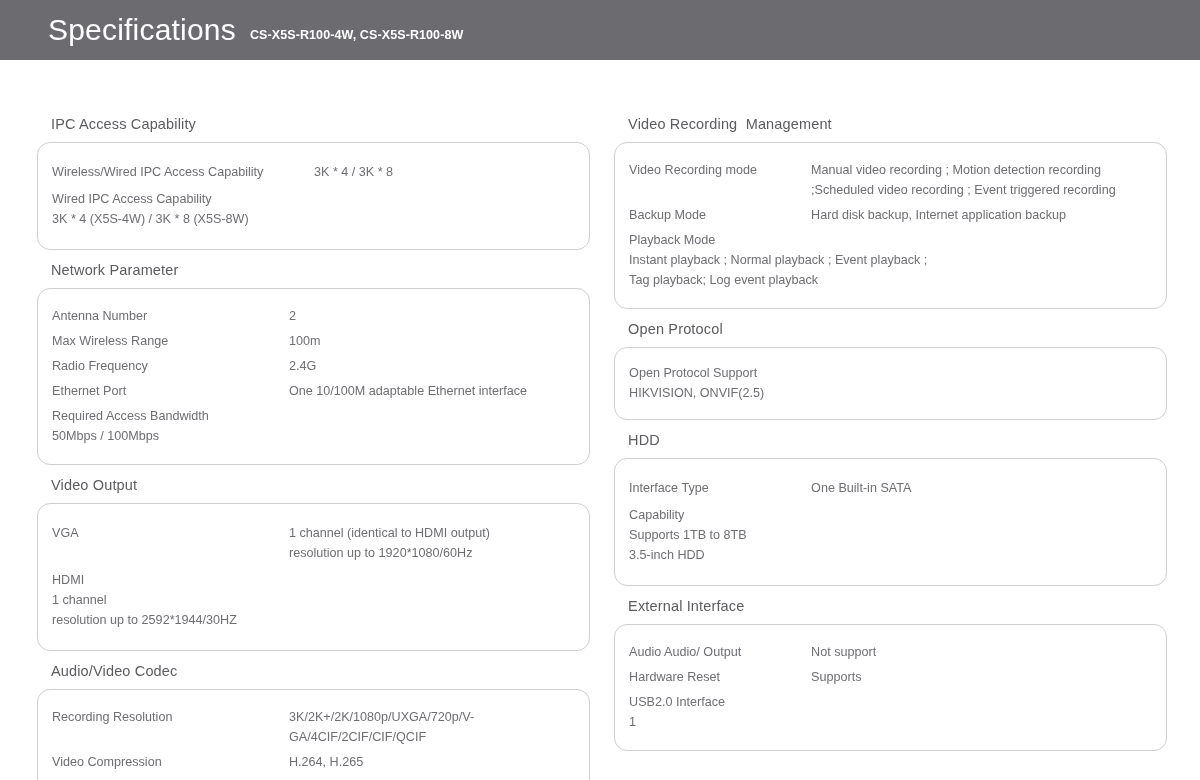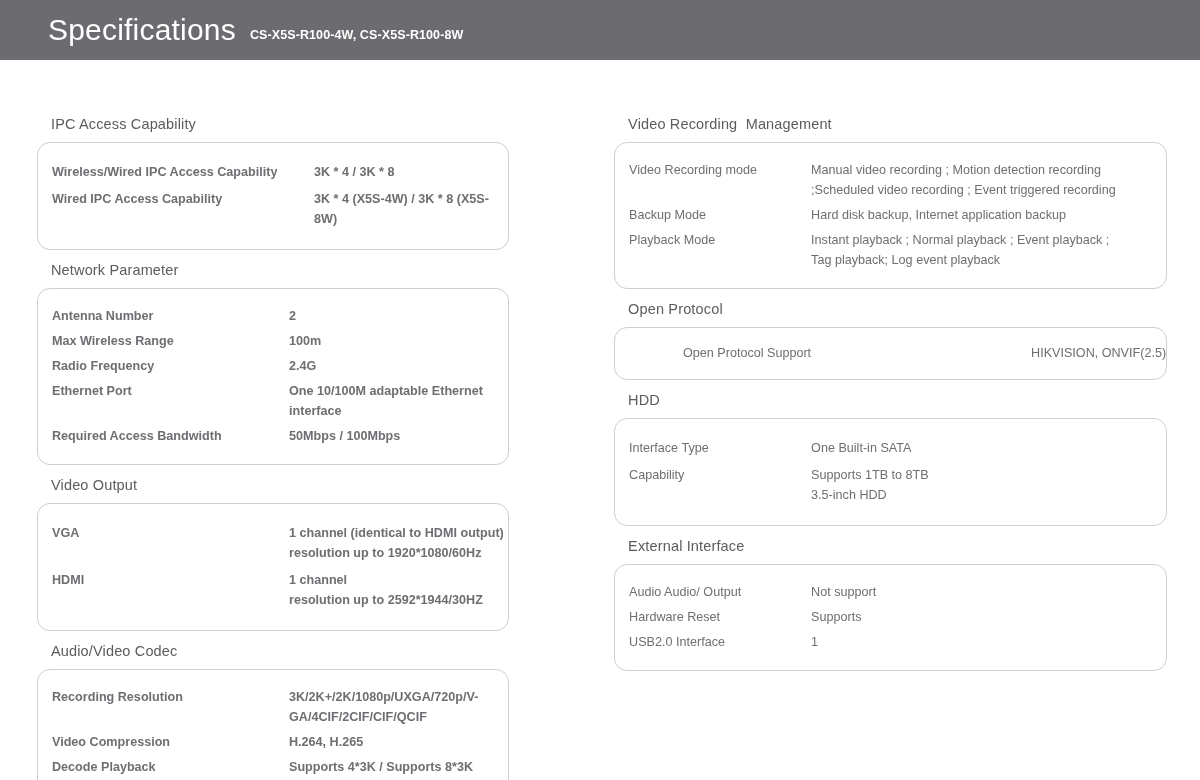--- a/index.html
+++ b/index.html
@@ -74,31 +74,31 @@
     margin: 0 0 10px 14px;
     white-space: pre;
   }
   .card {
     border: 1px solid #cfcfd2;
     border-radius: 13px;
     background: #ffffff;
     box-sizing: border-box;
     padding: 12px 0 13px 0;
   }
-  .col-left .card { width: 472px; font-weight: bold; }
+  .col-left .card { width: 553px; }
   .col-right .card { width: 553px; }
 
   .row {
     display: flex;
     align-items: flex-start;
     padding: 0 0 0 14px;
     margin: 4px 0;
   }
   .row:first-child { margin-top: 0; }
-  .row:last-child { margin-bottom: 0; }
+  .row:last-child { margin-bottom: 0; flex-direction: column; }
 
   .row-label {
     color: #6e6e73;
     font-size: 12.6px;
     line-height: 20px;
     flex: 0 0 auto;
     white-space: pre;
   }
   .row-value {
     color: #6e6e73;
@@ -107,21 +107,21 @@
     white-space: pre-line;
     flex: 1 1 auto;
   }
 
   
   .lw-262 .row-label { width: 262px; }
   .lw-237 .row-label { width: 237px; }
   .lw-182 .row-label { width: 182px; }
 
   
-  .rows-tight .row { margin: 3px 0; text-align: right; }
+  .rows-tight .row { margin: 3px 0; }
   .rows-loose .row { margin: 7px 0; }
   .rows-mid .row   { margin: 5px 0; }
 </style>
 </head>
 <body>
 
 <div class="header">
   <span class="header-title">Specifications</span>
   <span class="header-models">CS-X5S-R100-4W, CS-X5S-R100-8W</span>
 </div>

